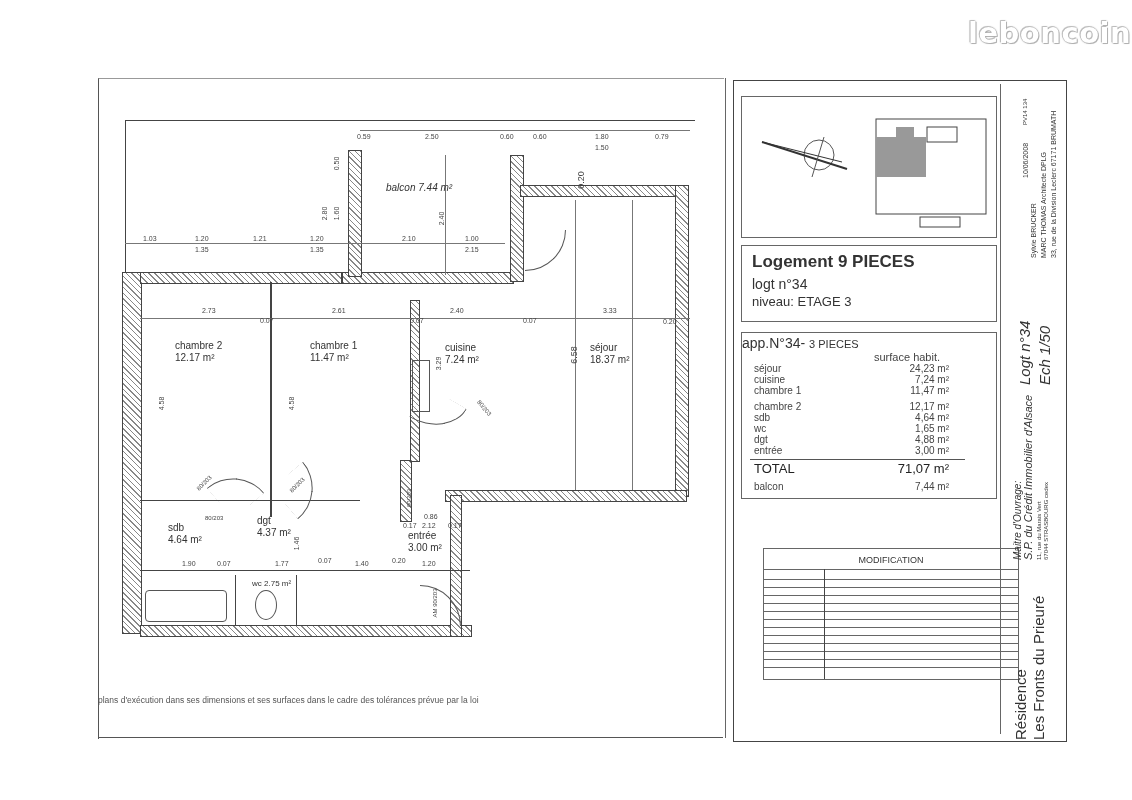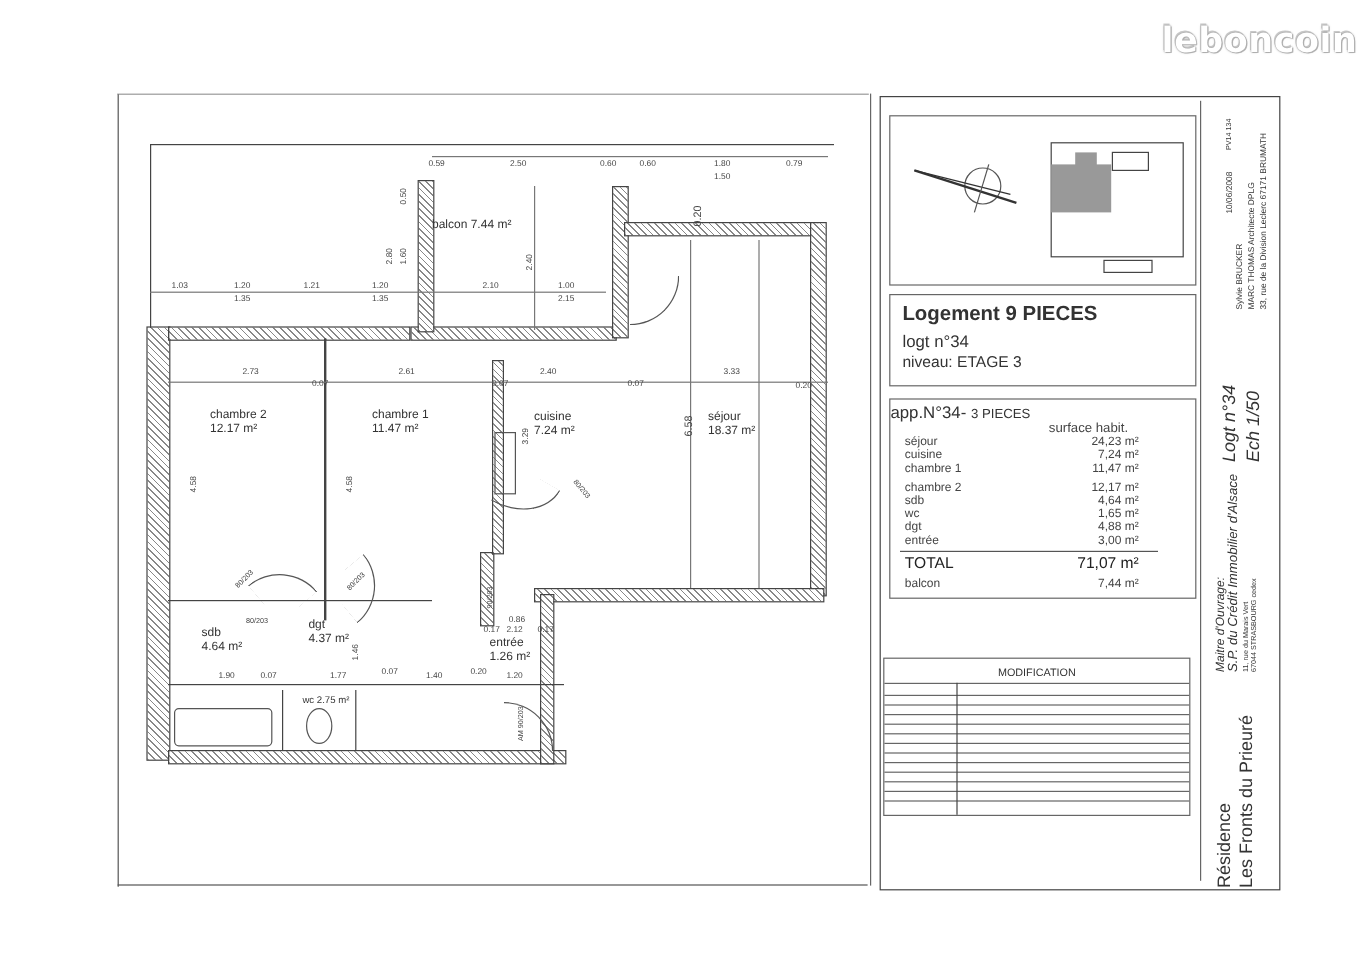--- a/index.html
+++ b/index.html
@@ -18,21 +18,21 @@
   .title-box .t3{position:absolute;left:10px;top:48px;font-size:13px;color:#333;}
   .surf-box{left:741px;top:332px;width:254px;height:165px;}
   .surf-title{position:absolute;left:0;top:2px;font-size:14px;color:#333;}
   .surf-title small{font-size:11px;}
   .surf-head{position:absolute;left:132px;top:18px;font-size:11px;color:#444;}
   .surf-row{position:absolute;left:12px;width:210px;font-size:10px;color:#444;}
   .surf-row .v{position:absolute;right:15px;top:0;}
   .total-line{position:absolute;left:8px;width:215px;top:126px;border-top:1px solid #555;}
   .total{position:absolute;left:12px;top:128px;width:210px;font-size:13px;color:#222;}
   .total .v{position:absolute;right:15px;top:0;font-size:13px;}
-  .modif-box{left:736px;top:548px;width:254px;height:130px;}
+  .modif-box{left:763px;top:548px;width:254px;height:130px;}
   .modif-title{position:absolute;left:0;right:0;top:6px;text-align:center;font-size:9px;color:#333;}
   .modif-line{position:absolute;left:0;right:0;height:0;border-top:1px solid #666;}
   .modif-vline{position:absolute;left:60px;top:20px;width:0;bottom:0;border-left:1px solid #444;}
   .vtext{position:absolute;transform-origin:left top;transform:rotate(-90deg);white-space:nowrap;color:#333;}
   .sidebar-right{position:absolute;left:1000px;top:84px;width:60px;height:650px;border-left:1px solid #666;}
   .plan{position:absolute;left:120px;top:120px;width:580px;height:520px;}
   .wall{position:absolute;background:repeating-linear-gradient(45deg,#888 0 1px,#fff 1px 4px);border:1px solid #444;}
   .line{position:absolute;background:#444;}
   .dim{position:absolute;font-size:7px;color:#444;}
   .room{position:absolute;font-size:10px;color:#333;line-height:12px;}
@@ -97,32 +97,32 @@
       <div>11.47 m²</div>
     </div>
   <div class="room" style="left:325px;top:222px;">
       <div>cuisine</div>
       <div>7.24 m²</div>
     </div>
   <div class="room" style="left:470px;top:222px;">
       <div>séjour</div>
       <div>18.37 m²</div>
     </div>
-  <div class="room" style="left:240px;top:62px;white-space:nowrap;"><span>balcon</span> <span>7.44 m²</span></div>
+  <div class="room" style="left:266px;top:62px;white-space:nowrap;font-style:italic;"><span>balcon</span> <span>7.44 m²</span></div>
   <div class="room" style="left:48px;top:402px;">
       <div>sdb</div>
       <div>4.64 m²</div>
     </div>
   <div class="room" style="left:137px;top:395px;">
       <div>dgt</div>
       <div>4.37 m²</div>
     </div>
   <div class="room" style="left:288px;top:410px;">
       <div>entrée</div>
-      <div>1.26 m²</div>
+      <div>3.00 m²</div>
     </div>
   <div class="room" style="left:132px;top:458px;font-size:8px;white-space:nowrap;"><span>wc</span> <span>2.75 m²</span></div>
 
   <span class="dim" style="left:237px;top:13px;">0.59</span>
   <span class="dim" style="left:305px;top:13px;">2.50</span>
   <span class="dim" style="left:380px;top:13px;">0.60</span>
   <span class="dim" style="left:413px;top:13px;">0.60</span>
   <span class="dim" style="left:475px;top:13px;">1.80</span>
   <span class="dim" style="left:535px;top:13px;">0.79</span>
   <span class="dim" style="left:475px;top:24px;">1.50</span>
@@ -172,20 +172,21 @@
 
   <span class="dim" style="left:75px;top:360px;transform:rotate(-45deg);font-size:6px;">80/203</span>
   <span class="dim" style="left:168px;top:362px;transform:rotate(-45deg);font-size:6px;">80/203</span>
   <span class="dim" style="left:85px;top:395px;font-size:6px;">80/203</span>
   <span class="dim" style="left:355px;top:285px;transform:rotate(50deg);font-size:6px;">80/203</span>
   <span class="dim" style="left:280px;top:375px;transform:rotate(-90deg);font-size:6px;">90/203</span>
   <span class="dim" style="left:300px;top:480px;transform:rotate(-90deg);font-size:6px;">AM 90/203</span>
 </div>
 
 <div class="disclaimer">
+  <div>plans d'exécution dans ses dimensions et ses surfaces dans le cadre des tolérances prévue par la loi</div>
 </div>
 
 <div class="cartouche"></div>
 
 <div class="box compass-box">
   <svg width="254" height="140">
     <circle cx="77" cy="58" r="15" fill="none" stroke="#555" stroke-width="1"></circle>
     <line x1="20" y1="45" x2="105" y2="72" stroke="#333" stroke-width="2"></line>
     <line x1="20" y1="45" x2="100" y2="65" stroke="#333" stroke-width="1"></line>
     <line x1="82" y1="40" x2="70" y2="80" stroke="#555" stroke-width="1"></line>

